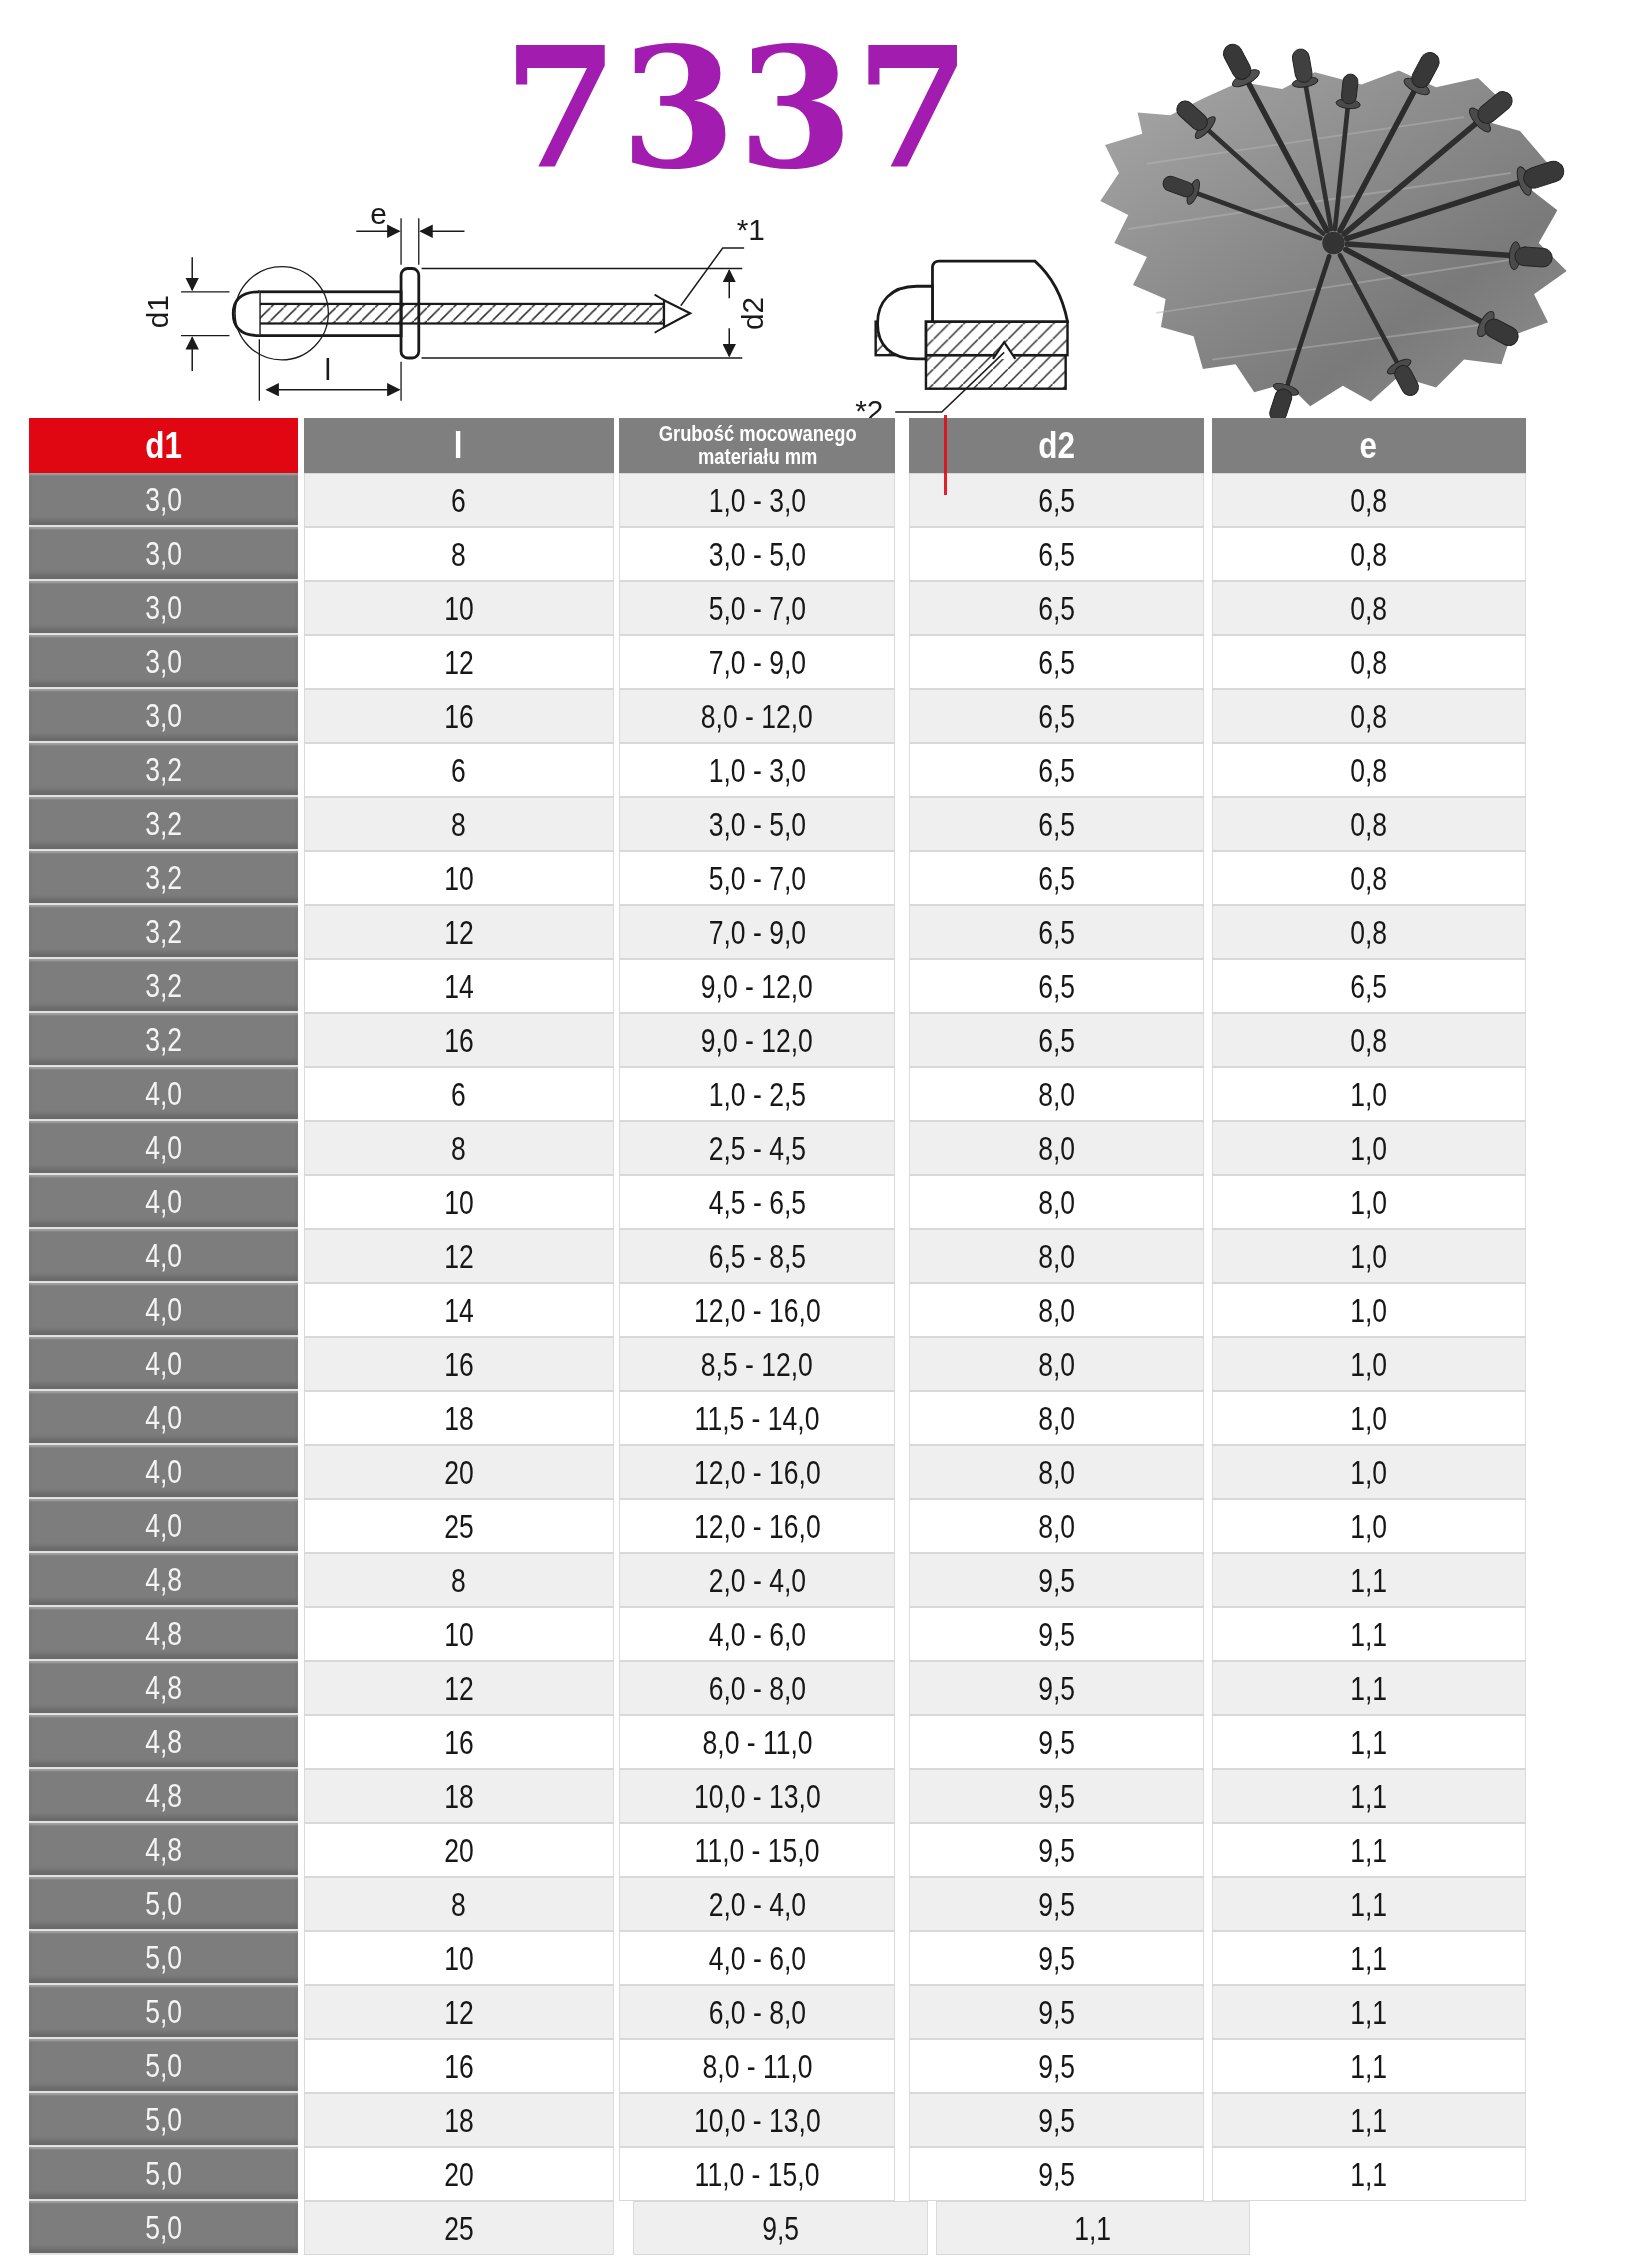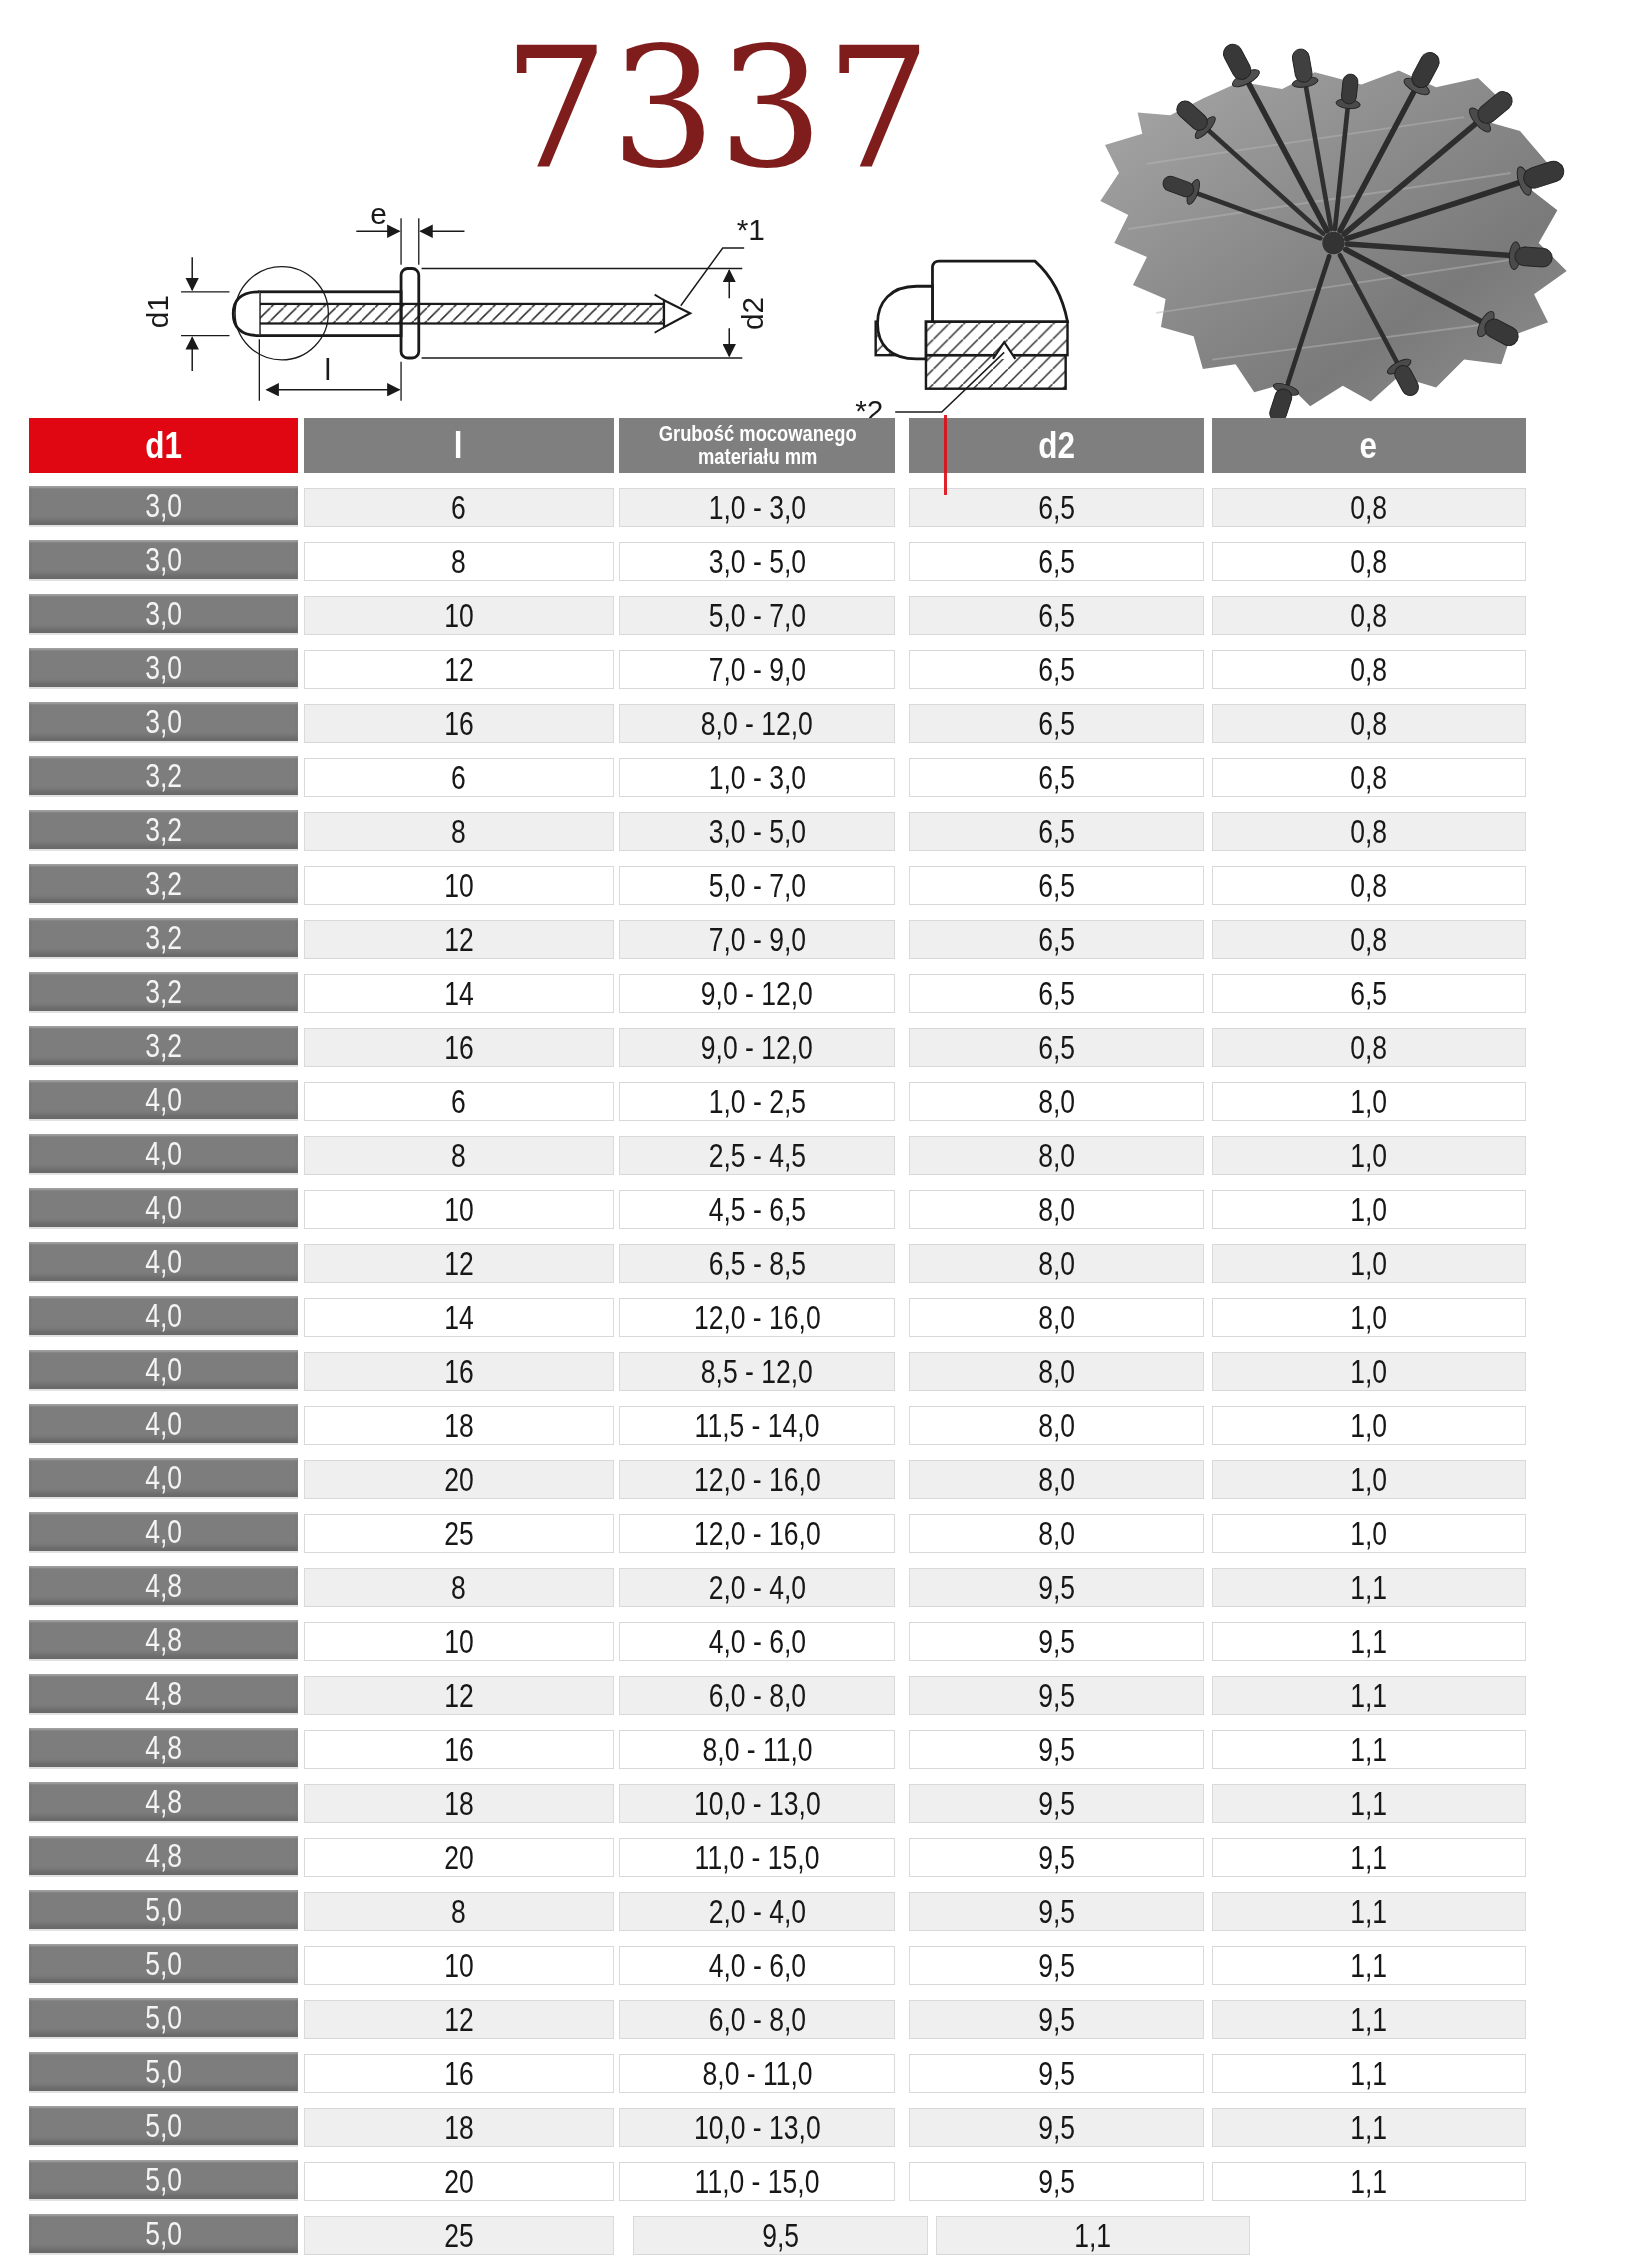--- a/index.html
+++ b/index.html
@@ -1,31 +1,31 @@
 <!DOCTYPE html>
 <html style="font-size:15px"><head>
 <meta charset="utf-8">
 <style>
   html,body{margin:0;padding:0;background:#ffffff;}
   #page{position:relative;width:1634px;height:2264px;background:#fff;overflow:hidden;
         font-family:"Liberation Sans", sans-serif;}
 
   
   .big-title{position:absolute;left:503px;top:26px;font-family:"DejaVu Serif", serif;
-    font-weight:normal;font-size:166px;line-height:1;color:#7f1d1d;letter-spacing:1.9px;}
+    font-weight:bold;font-size:166px;line-height:1;color:#a21caf;letter-spacing:1.9px;}
 
   
   .diag{position:absolute;}
   .diag text{font-family:"Liberation Sans", sans-serif;fill:#1a1a1a;}
 
   
   .tbl{position:absolute;left:29px;top:418px;width:1540px;}
   .trow,.thead{display:flex;}
   .thead{height:55px;}
-  .trow{height:54px;align-items:flex-end;}
+  .trow{height:54px;}
   .cell{display:flex;align-items:center;justify-content:center;overflow:hidden;}
   .c-d1{width:269px;} .g0{width:5.6px;} .c-l{width:310px;} .g1{width:5.6px;}
   .c-th{width:276px;} .g2{width:14px;} .c-d2{width:295px;} .g3{width:7.5px;} .c-e{width:314px;}
   .gap{background:#ffffff;}
 
   .thead .cell{color:#ffffff;}
   .h-gray{background:#7f7f7f;}
   .h-red{background:#e00713;}
   .hlabel{font-size:37px;font-weight:bold;transform:scaleX(0.85);}
   .hsmall{font-size:22.4px;font-weight:bold;line-height:1.0;text-align:center;transform:scaleX(0.82);}

